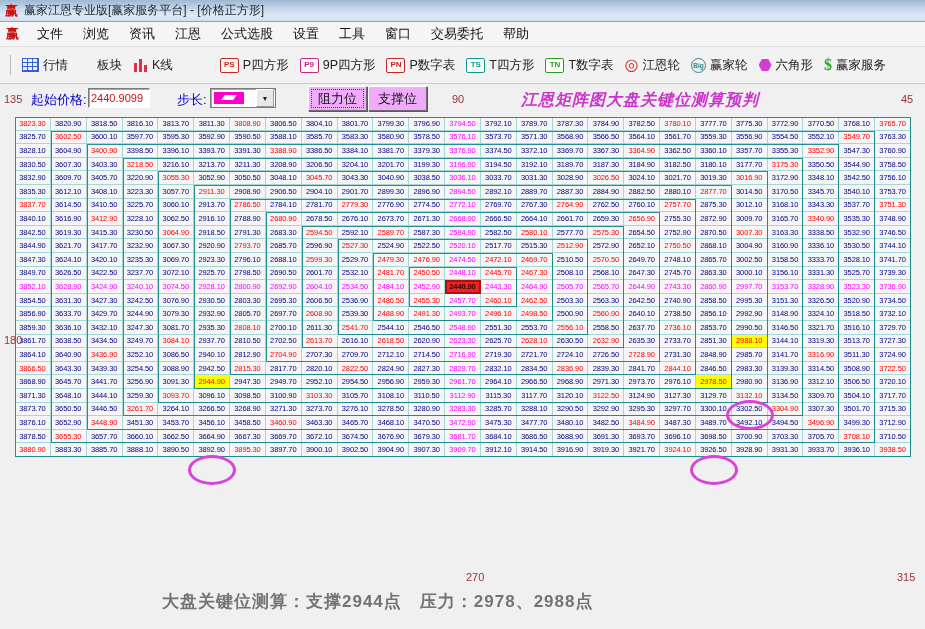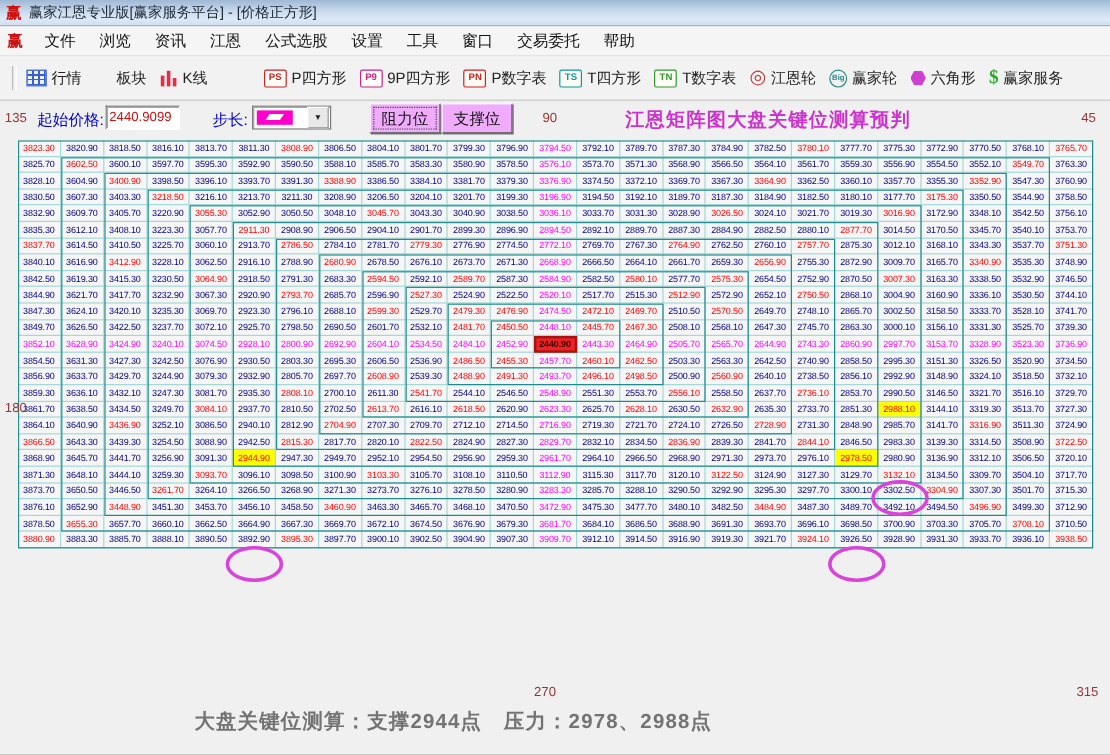--- a/index.html
+++ b/index.html
@@ -56,21 +56,21 @@
     border:1px solid #7a7a7a;box-shadow:inset 1px 1px 0 #a8a8a8;display:flex;align-items:center;box-sizing:border-box;}
   .step-swatch{width:30px;height:12px;background:#ff00cc;margin-left:3px;position:relative;overflow:hidden;}
   .step-swatch i{position:absolute;left:9px;top:3px;width:12px;height:5px;background:#fff;transform:skewX(-35deg);}
   .combo-arrow{margin-left:auto;width:16px;height:16px;background:#e8e8e8;border:1px solid #999;
     border-top-color:#fff;border-left-color:#fff;display:flex;align-items:center;justify-content:center;
     font-size:7px;color:#222;margin-right:1px;}
   .btn{position:absolute;top:86px;width:57px;height:23px;background:#f0abfc;
     border:1px solid #6f6f6f;border-top-color:#fff;border-left-color:#fff;
     box-shadow:1px 1px 0 #5a5a5a;font-size:13px;color:#111;display:flex;align-items:center;justify-content:center;}
   .btn.focused::after{content:"";position:absolute;inset:2px;border:1px dotted #444;}
-  .banner{position:absolute;left:521px;top:90px;font-size:16px;font-weight:bold;color:#cc33cc;letter-spacing:1px;}
+  .banner{position:absolute;left:521px;top:90px;font-size:16px;font-weight:bold;color:#cc33cc;letter-spacing:1px;font-style:italic;}
   
   .grid{position:absolute;left:15px;top:117px;width:896px;height:340px;background:#f6f6f6;
     display:grid;grid-template-columns:repeat(25,1fr);grid-template-rows:repeat(25,1fr);}
   .cell{display:flex;align-items:center;justify-content:center;font-size:7.5px;letter-spacing:-0.1px;
     border-right:1px solid #a2d8d8;border-bottom:1px solid #a2d8d8;box-sizing:border-box;overflow:hidden;}
   .c-norm{color:#000080;}
   .c-diag{color:#ff0000;}
   .c-card{color:#ff00ff;}
   .c-center{background:#ee2222;color:#3a0000;font-weight:bold;}
   .c-hl{background:#ffff00;color:#ff0000;}
@@ -831,17 +831,17 @@
       <div class="ring" style="left: 36%; top: 36%; width: 28%; height: 28%;"></div>
       <div class="ring" style="left: 40%; top: 40%; width: 20%; height: 20%;"></div>
       <div class="ring" style="left: 44%; top: 44%; width: 12%; height: 12%;"></div>
       <div class="ring ring0" style="left: 48%; top: 48%; width: 4%; height: 4%;"></div>
       <div class="kell" style="left: 173.12px; top: 337.56px;"></div>
       <div class="kell" style="left: 674.88px; top: 337.56px;"></div>
       <div class="kell" style="left: 710.72px; top: 283.32px;"></div>
     </div>
 
   <span class="angle" style="left:4px;top:334px;">180</span>
-  <span class="angle" style="left:445px;top:571px;text-align:center;">270</span>
+  <span class="angle" style="left:466px;top:571px;text-align:center;">270</span>
   <span class="angle" style="left:897px;top:571px;">315</span>
 
   <div class="status">大盘关键位测算：支撑2944点　压力：2978、2988点</div>
 </div>
 
 </body></html>

